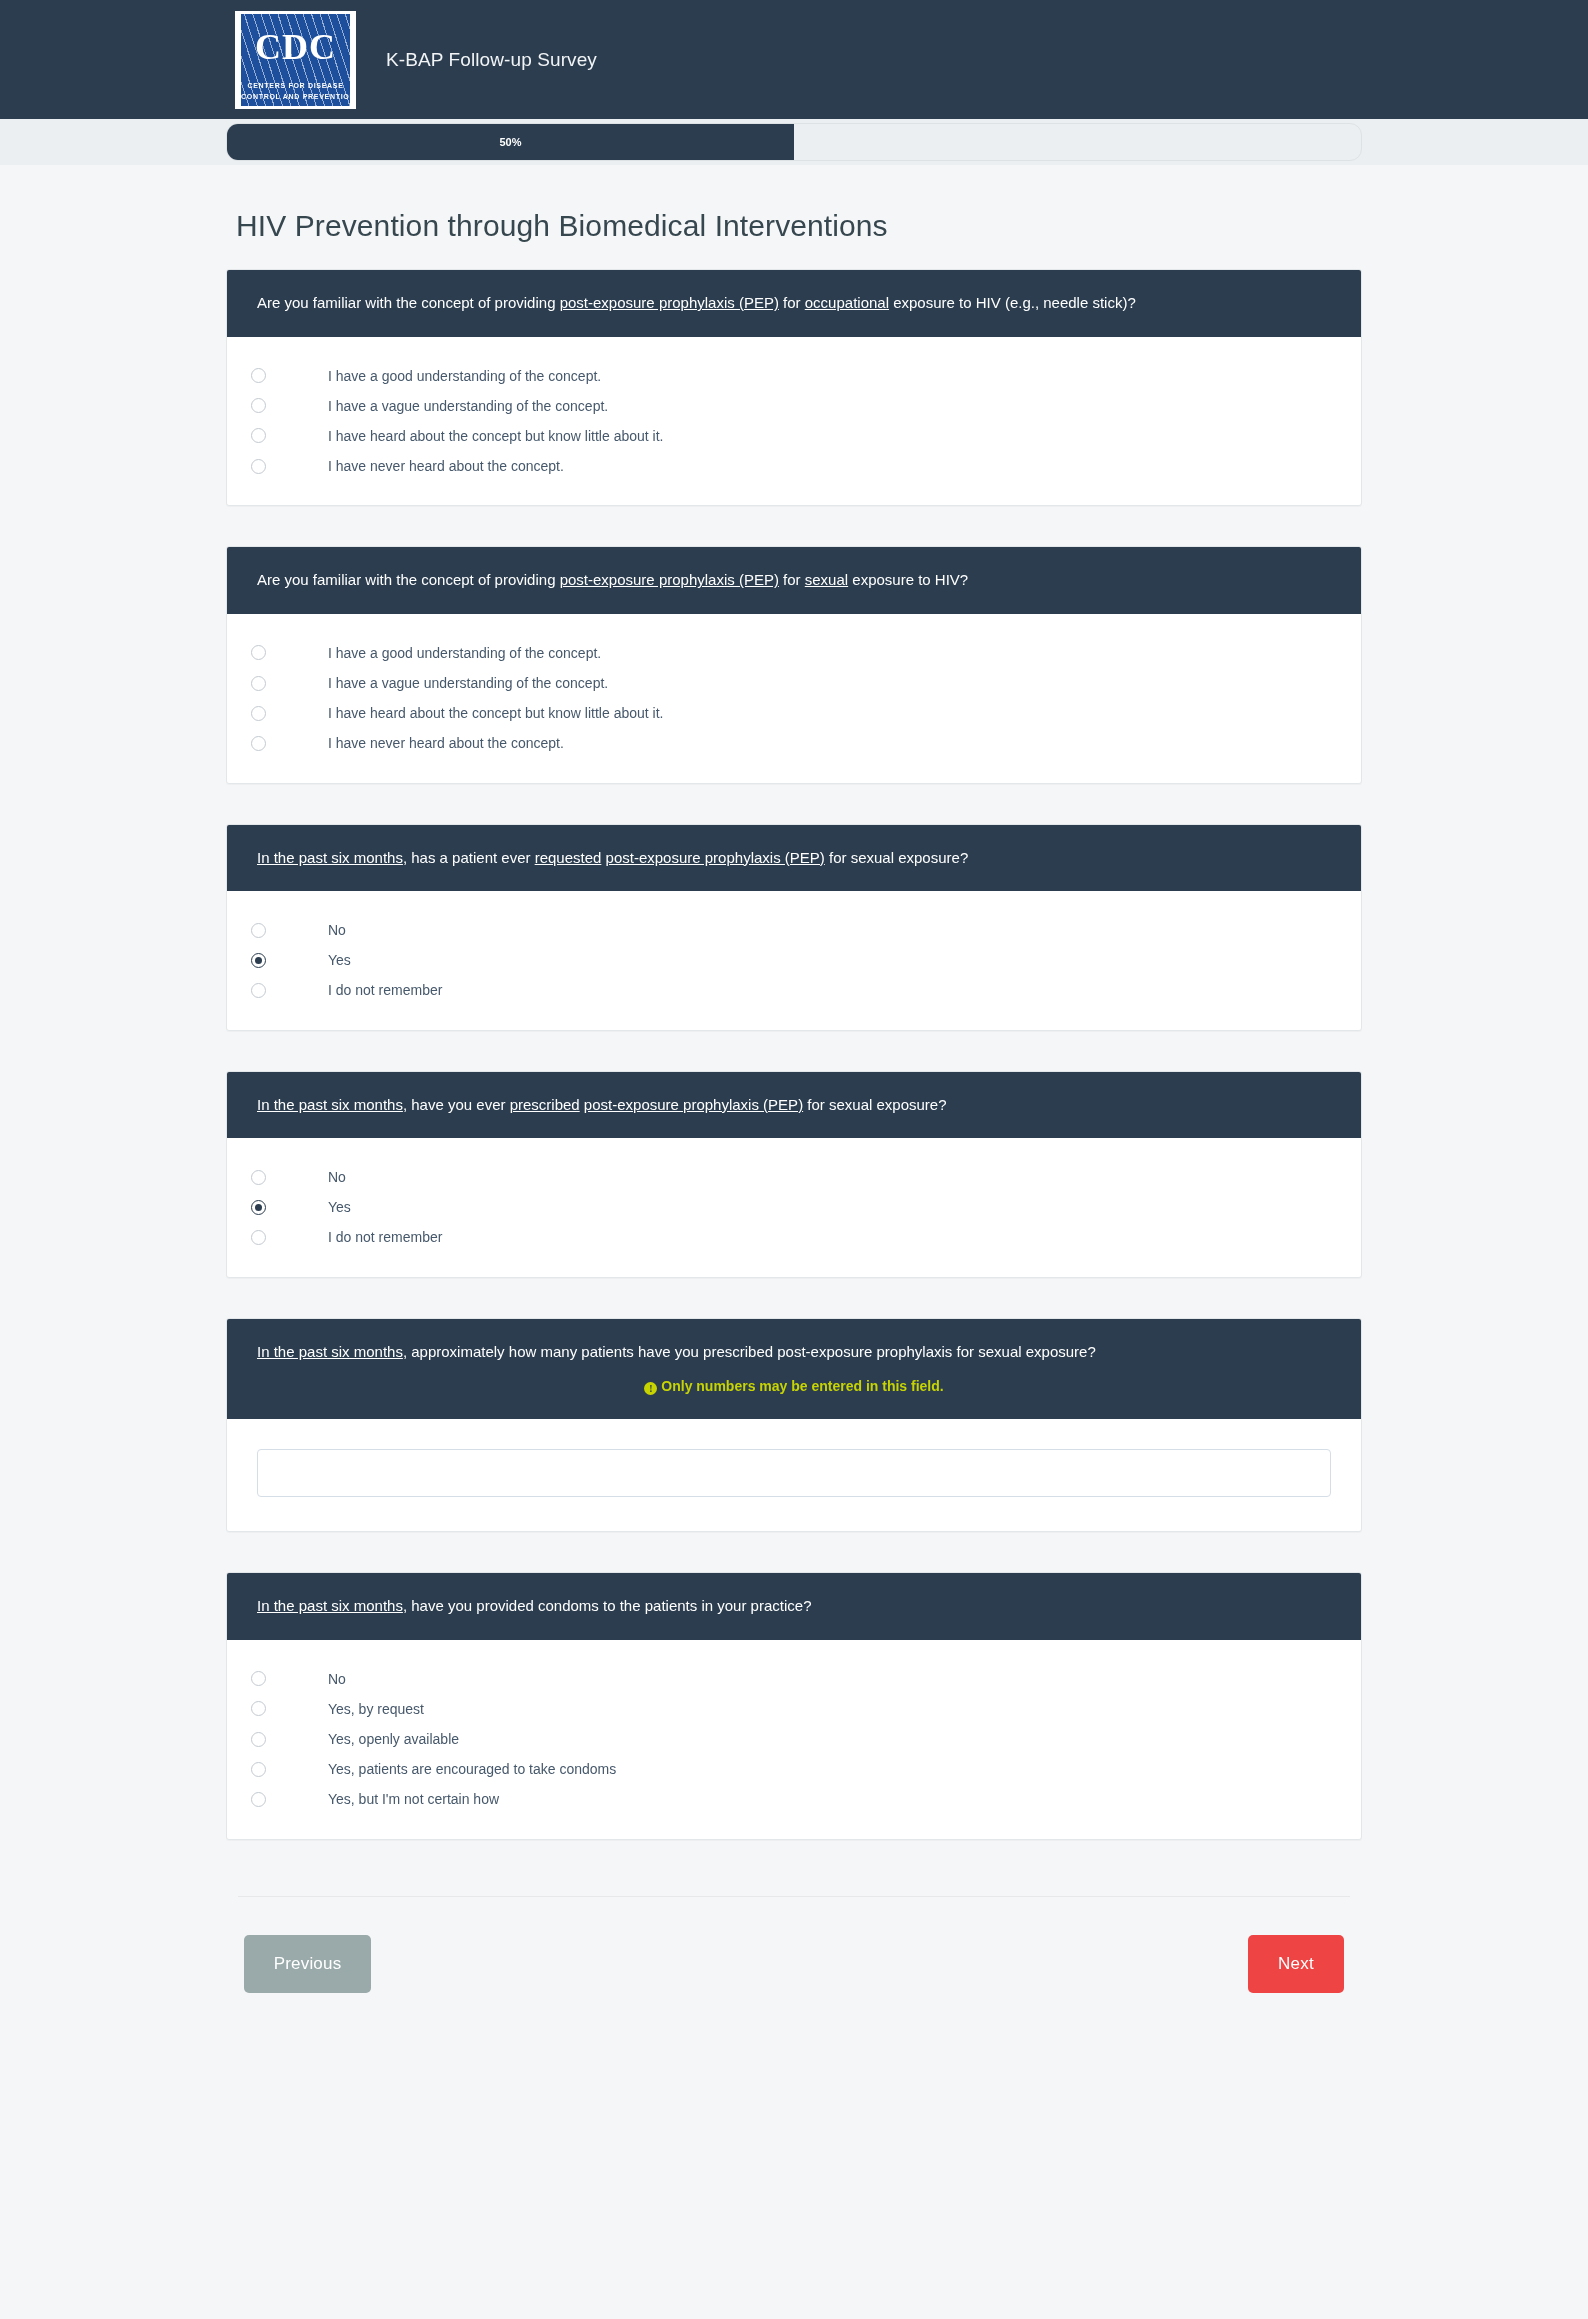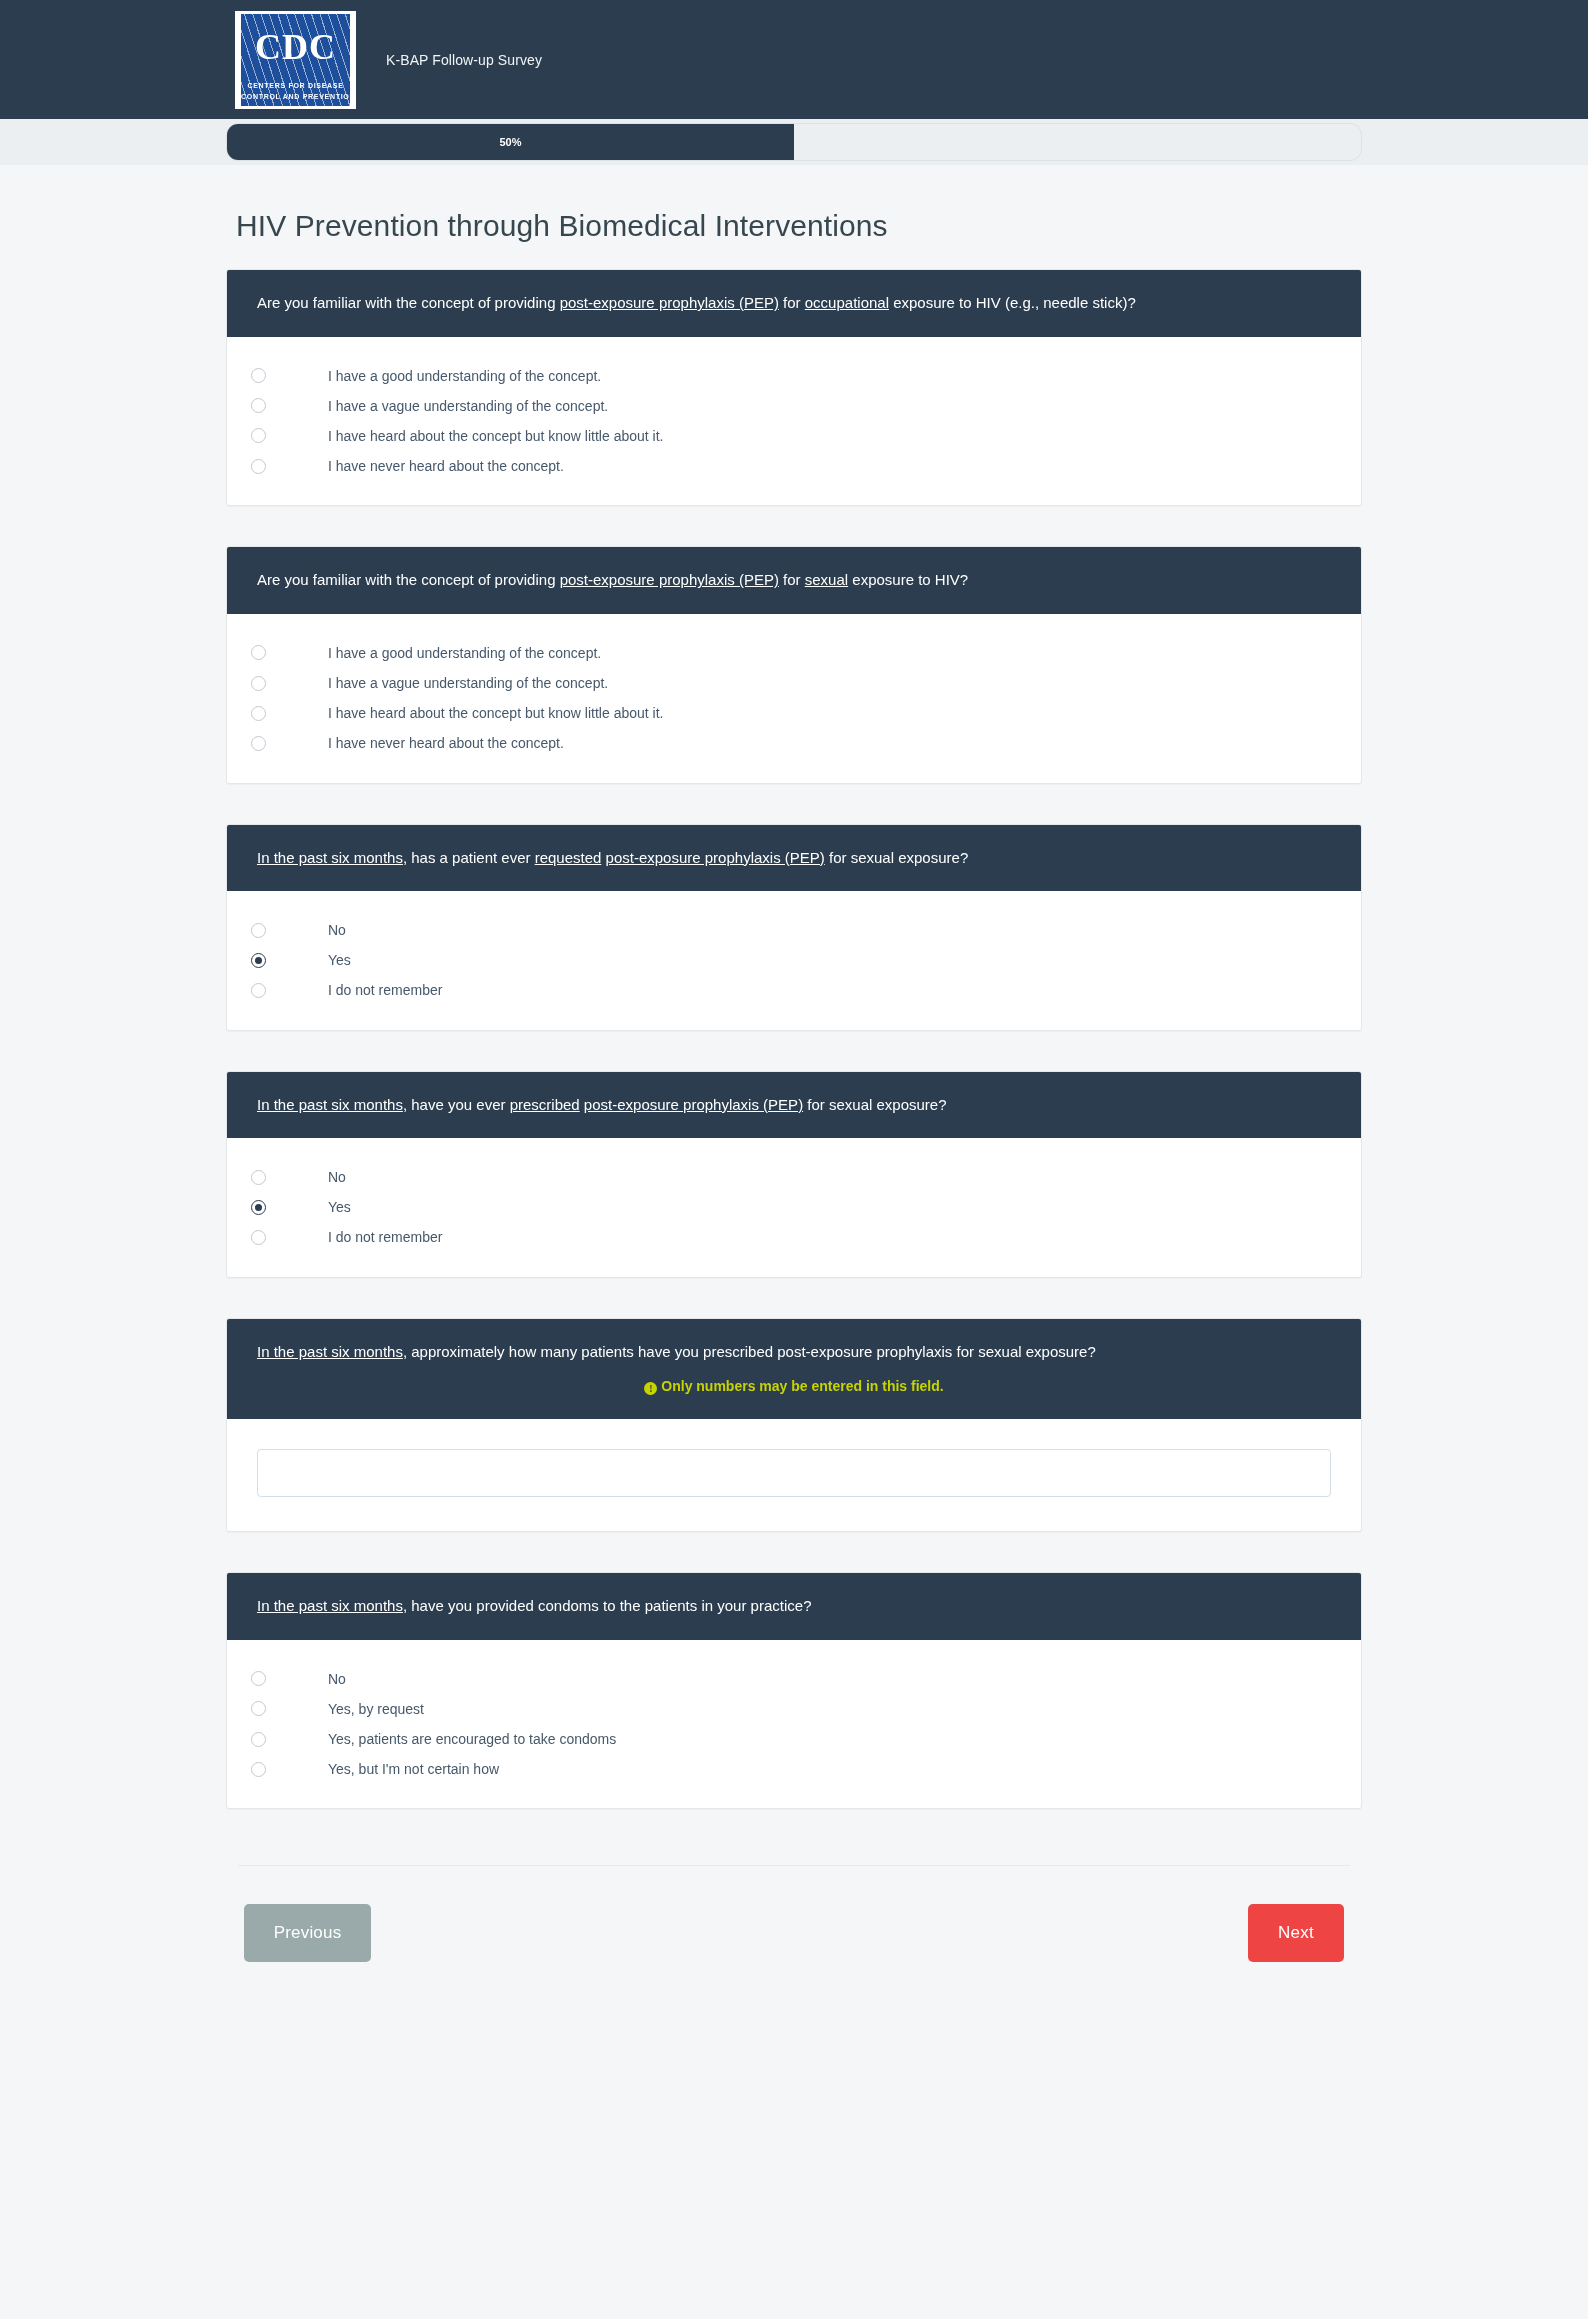--- a/index.html
+++ b/index.html
@@ -71,21 +71,21 @@
     font-size: 7px;
     letter-spacing: 0.7px;
     color: #ffffff;
     white-space: nowrap;
   }
   .cdc-logo .cdc-sub1 { top: 68px; }
   .cdc-logo .cdc-sub2 { top: 79px; }
 
   .header-title {
     color: #f2f4f6;
-    font-size: 14px;
+    font-size: 19px;
     margin-left: 30px;
     font-weight: normal;
     letter-spacing: 0.1px;
   }
 
   
   .progress-strip {
     background: #eceff1;
     height: 46px;
     display: flex;
@@ -359,20 +359,24 @@
           <div class="option-row">
             <span class="radio"></span>
             <span class="option-label">No</span>
           </div>
           <div class="option-row">
             <span class="radio"></span>
             <span class="option-label">Yes, by request</span>
           </div>
           <div class="option-row">
             <span class="radio"></span>
+            <span class="option-label">Yes, openly available</span>
+          </div>
+          <div class="option-row">
+            <span class="radio"></span>
             <span class="option-label">Yes, patients are encouraged to take condoms</span>
           </div>
           <div class="option-row">
             <span class="radio"></span>
             <span class="option-label">Yes, but I'm not certain how</span>
           </div>
         </div>
       </div>
     </div>
 

